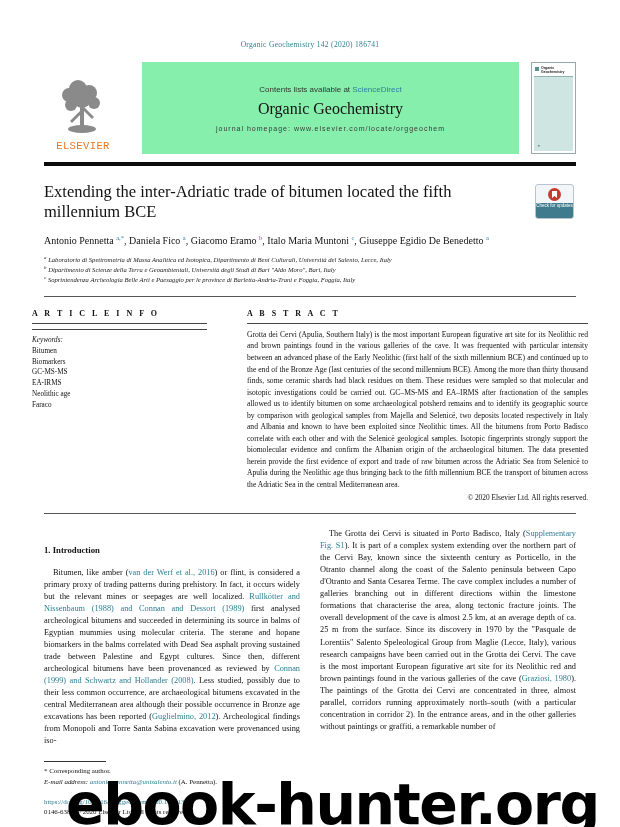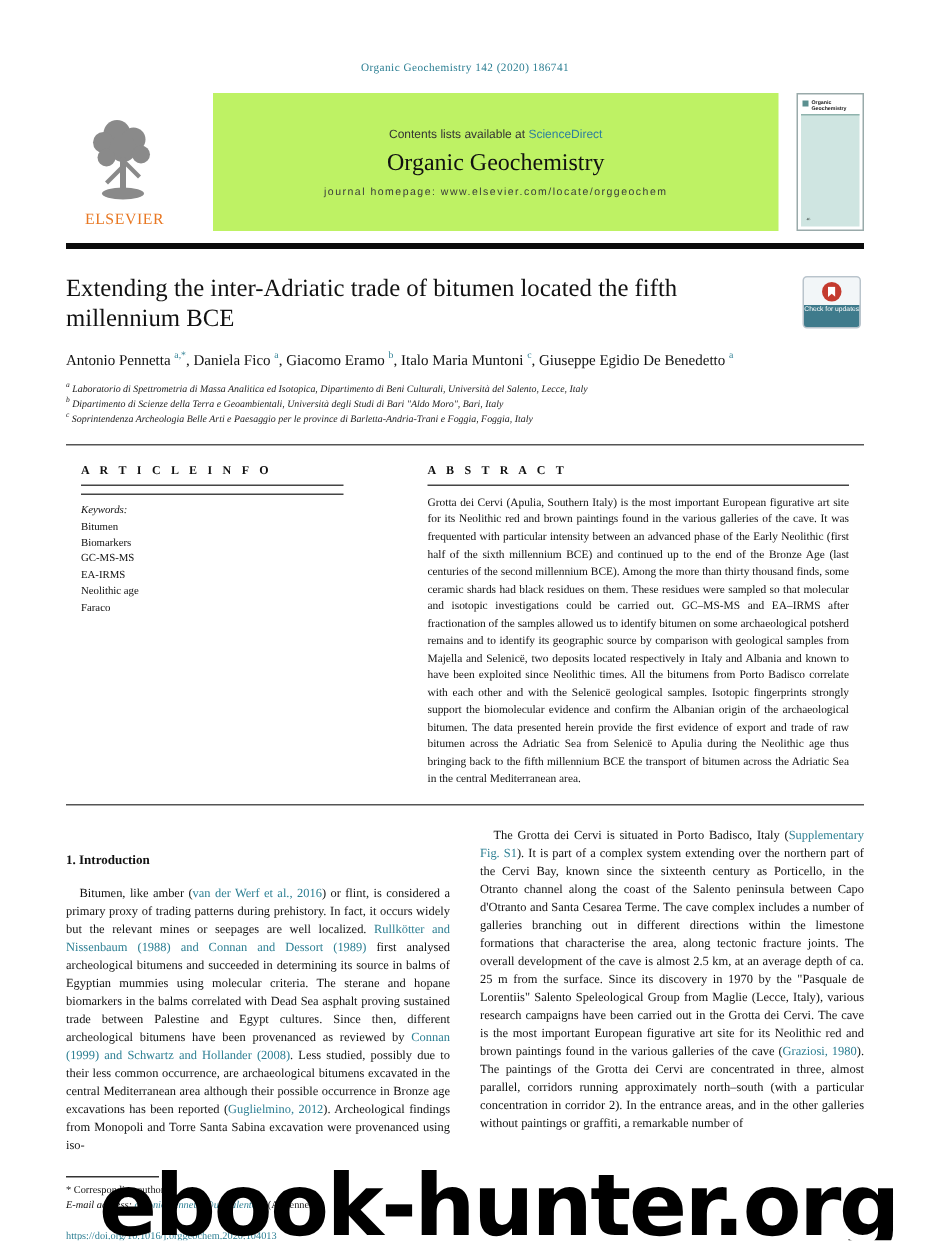--- a/index.html
+++ b/index.html
@@ -5,22 +5,22 @@
   html,body{margin:0;padding:0;background:#fff;}
   #page{position:relative;width:620px;height:827px;background:#fff;overflow:hidden;
         font-family:"Liberation Serif",serif;color:#1a1a1a;}
 
   
   .journal-ref{margin-top:40px;text-align:center;font-size:7.5px;color:#2d7f93;letter-spacing:.3px;}
 
   
   .header-wrap{display:flex;margin:13px 44px 0;height:92px;}
   .header-left{width:78px;display:flex;flex-direction:column;align-items:center;justify-content:flex-end;padding-bottom:2px;}
-  .elsevier-text{font-family:Liberation Serif, serif;color:#e87722;font-size:10.5px;letter-spacing:.4px;margin-top:1px;}
-  .header-mid{flex:1;background:#bef264;display:flex;flex-direction:column;align-items:center;justify-content:center;padding:4px 10px;box-sizing:border-box;margin-left:20px;}
+  .elsevier-text{font-family:Liberation Mono, monospace;color:#e87722;font-size:10.5px;letter-spacing:.4px;margin-top:1px;}
+  .header-mid{flex:1;background:#86efac;display:flex;flex-direction:column;align-items:center;justify-content:center;padding:4px 10px;box-sizing:border-box;margin-left:20px;}
   .contents-line{font-family:"Liberation Sans",sans-serif;font-size:8px;color:#333;}
   .contents-line .sd{color:#2e7f9e;}
   .journal-title{font-size:16px;color:#111;margin:6px 0 7px;}
   .homepage-line{font-family:"Liberation Sans",sans-serif;font-size:7px;color:#3a3a3a;letter-spacing:1px;}
   .header-right{width:45px;margin-left:12px;border:1px solid #9aa;background:#fff;padding:2px;box-sizing:border-box;display:flex;flex-direction:column;}
   .cover-top{display:flex;align-items:flex-start;gap:2px;padding:1px 1px 2px;}
   .cover-logo{width:4px;height:4px;background:#5b8f8f;flex:none;margin-top:1px;}
   .cover-title{font-family:"Liberation Sans",sans-serif;font-size:3.5px;font-weight:bold;color:#222;line-height:1.15;}
   .cover-body{flex:1;background:#cfe5e1;border-top:1px solid #8fb3ad;position:relative;}
   .cover-emblem{position:absolute;bottom:3px;left:3px;font-size:4px;color:#6a7a77;}
@@ -37,21 +37,21 @@
   .badge-label{font-family:"Liberation Sans",sans-serif;font-size:4.5px;color:#fff;line-height:1.15;text-align:center;margin-top:2px;}
 
   .authors{margin:13px 44px 0;font-size:10px;color:#111;}
   .authors .asup{font-size:6.5px;color:#2d7f93;}
   .affiliations{margin:9px 44px 0;font-size:6.6px;font-style:italic;color:#222;line-height:1.5;}
   .affil-line sup{font-size:5px;}
 
   .rule{border-top:1px solid #555;margin:11px 44px 0;}
 
   
-  .info-abstract{display:flex;margin:8px 54px 0;gap:56px;}
+  .info-abstract{display:flex;margin:8px 32px 0;gap:40px;}
   .info-col{width:175px;flex:none;}
   .abs-col{flex:1;}
   .sec-heading{font-size:8px;font-weight:bold;letter-spacing:2.5px;color:#111;margin:4px 0 5px;}
   .thin-rule{border-top:1px solid #444;margin:4px 0 5px;}
   .info-block{font-size:7.2px;line-height:1.5;color:#111;margin-bottom:9px;}
   .info-label{font-style:italic;}
   .abstract-text{font-size:7.6px;line-height:1.52;text-align:justify;color:#111;}
   .abstract-copyright{font-size:7.4px;text-align:right;margin-top:3px;color:#111;}
 
   
@@ -161,20 +161,21 @@
             <div>Neolithic age</div>
             <div>Faraco</div>
           </div>
       </div>
     </div>
 
     <div class="abs-col">
       <div class="sec-heading">A B S T R A C T</div>
       <div class="thin-rule"></div>
       <div class="abstract-text">Grotta dei Cervi (Apulia, Southern Italy) is the most important European figurative art site for its Neolithic red and brown paintings found in the various galleries of the cave. It was frequented with particular intensity between an advanced phase of the Early Neolithic (first half of the sixth millennium BCE) and continued up to the end of the Bronze Age (last centuries of the second millennium BCE). Among the more than thirty thousand finds, some ceramic shards had black residues on them. These residues were sampled so that molecular and isotopic investigations could be carried out. GC–MS-MS and EA–IRMS after fractionation of the samples allowed us to identify bitumen on some archaeological potsherd remains and to identify its geographic source by comparison with geological samples from Majella and Selenicë, two deposits located respectively in Italy and Albania and known to have been exploited since Neolithic times. All the bitumens from Porto Badisco correlate with each other and with the Selenicë geological samples. Isotopic fingerprints strongly support the biomolecular evidence and confirm the Albanian origin of the archaeological bitumen. The data presented herein provide the first evidence of export and trade of raw bitumen across the Adriatic Sea from Selenicë to Apulia during the Neolithic age thus bringing back to the fifth millennium BCE the transport of bitumen across the Adriatic Sea in the central Mediterranean area.</div>
+      <div class="abstract-copyright">© 2020 Elsevier Ltd. All rights reserved.</div>
     </div>
   </div>
 
   <div class="rule"></div>
 
   <div class="columns">
     <div class="col">
       <div class="body-heading">1. Introduction</div>
       <p class="indent"><span>Bitumen, like amber (</span><span class="cite">van der Werf et al., 2016</span><span>) or flint, is considered a primary proxy of trading patterns during prehistory. In fact, it occurs widely but the relevant mines or seepages are well localized. </span><span class="cite">Rullkötter and Nissenbaum (1988) and Connan and Dessort (1989)</span><span> first analysed archeological bitumens and succeeded in determining its source in balms of Egyptian mummies using molecular criteria. The sterane and hopane biomarkers in the balms correlated with Dead Sea asphalt proving sustained trade between Palestine and Egypt cultures. Since then, different archeological bitumens have been provenanced as reviewed by </span><span class="cite">Connan (1999) and Schwartz and Hollander (2008)</span><span>. Less studied, possibly due to their less common occurrence, are archaeological bitumens excavated in the central Mediterranean area although their possible occurrence in Bronze age excavations has been reported (</span><span class="cite">Guglielmino, 2012</span><span>). Archeological findings from Monopoli and Torre Santa Sabina excavation were provenanced using iso-</span></p>
       <div class="footnote">

